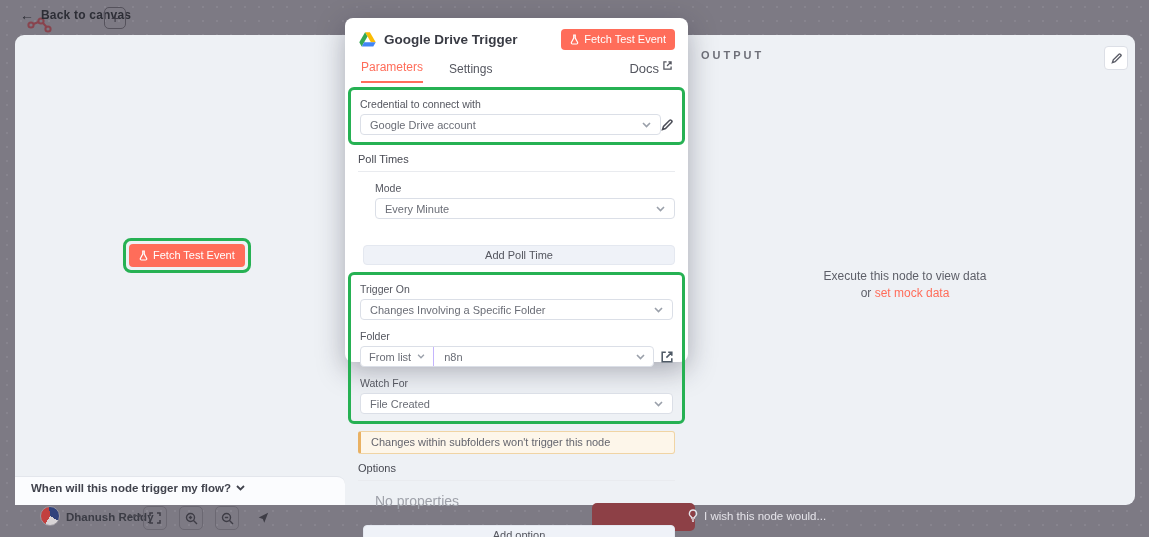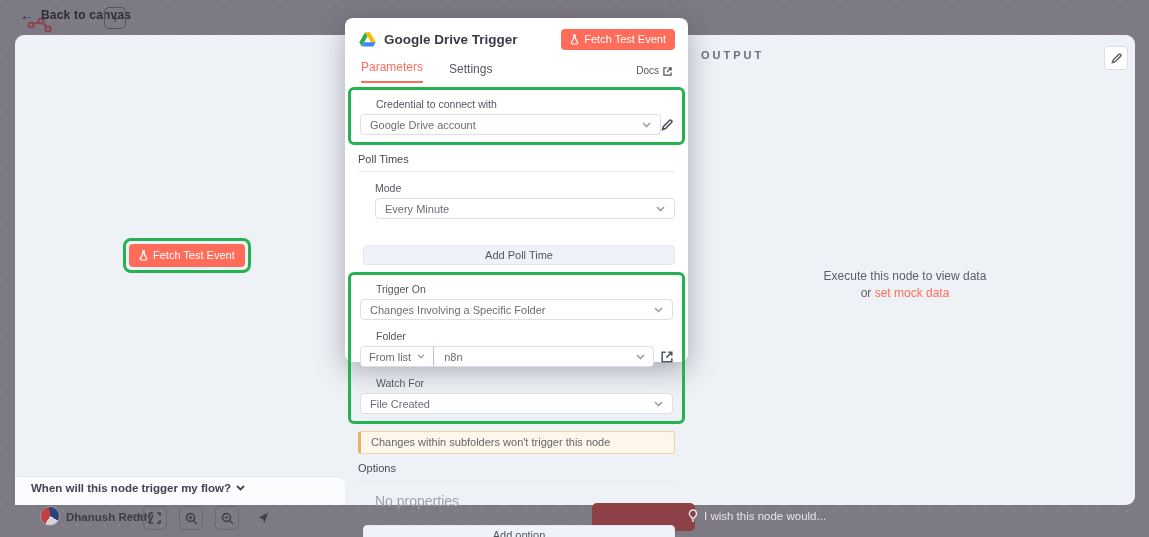--- a/index.html
+++ b/index.html
@@ -46,25 +46,25 @@
   .link-orange { color:#ff6d5a; cursor:pointer; }
 
   
   .modal { left:345px; top:18px; width:343px; height:344px; background:#fff; border-radius:8px;
     box-shadow:0 8px 28px rgba(35,35,55,.35); z-index:5; }
   .modal-header { display:flex; align-items:center; padding:11px 13px 7px 14px; }
   .modal-title { font-size:13.5px; font-weight:bold; color:#393b44; margin-left:8px; flex:1; }
   .tabs { display:flex; align-items:flex-end; gap:26px; padding:3px 16px 0; }
   .tab { font-size:12px; color:#54565f; padding-bottom:7px; cursor:pointer; }
   .tab.active { color:#ff6d5a; border-bottom:2px solid #ff6d5a; }
-  .docs-link { margin-left:auto; font-size:10px; color:#54565f; display:flex; align-items:flex-end;
+  .docs-link { margin-left:auto; font-size:13px; color:#54565f; display:flex; align-items:flex-start;
     gap:4px; padding-bottom:7px; cursor:pointer; }
 
   .green-box { margin:4px 3px 0; border:3px solid #26b153; border-radius:6px; padding:3px 9px 7px; }
-  .field-label { font-size:10.5px; color:#54565f; margin:5px 16px 4px; }
+  .field-label { font-size:10.5px; color:#54565f; margin:5px 0 4px; }
   .sel { height:21px; border:1px solid #dbdfe7; border-radius:4px; background:#fff; display:flex;
     align-items:center; padding:0 9px; font-size:11px; color:#6a6d76; cursor:pointer; }
   .sel .grow { flex:1; }
   .cred-row { display:flex; align-items:center; }
   .cred-row .sel { flex:1; }
   .icon-btn { background:none; border:none; padding:0; display:flex; align-items:center; cursor:pointer; }
 
   .section { padding:0 13px; }
   .section-title { font-size:11px; color:#474952; margin-top:8px; padding-bottom:6px; border-bottom:1px solid #e9ebef; }
   .indent { margin-left:17px; }

